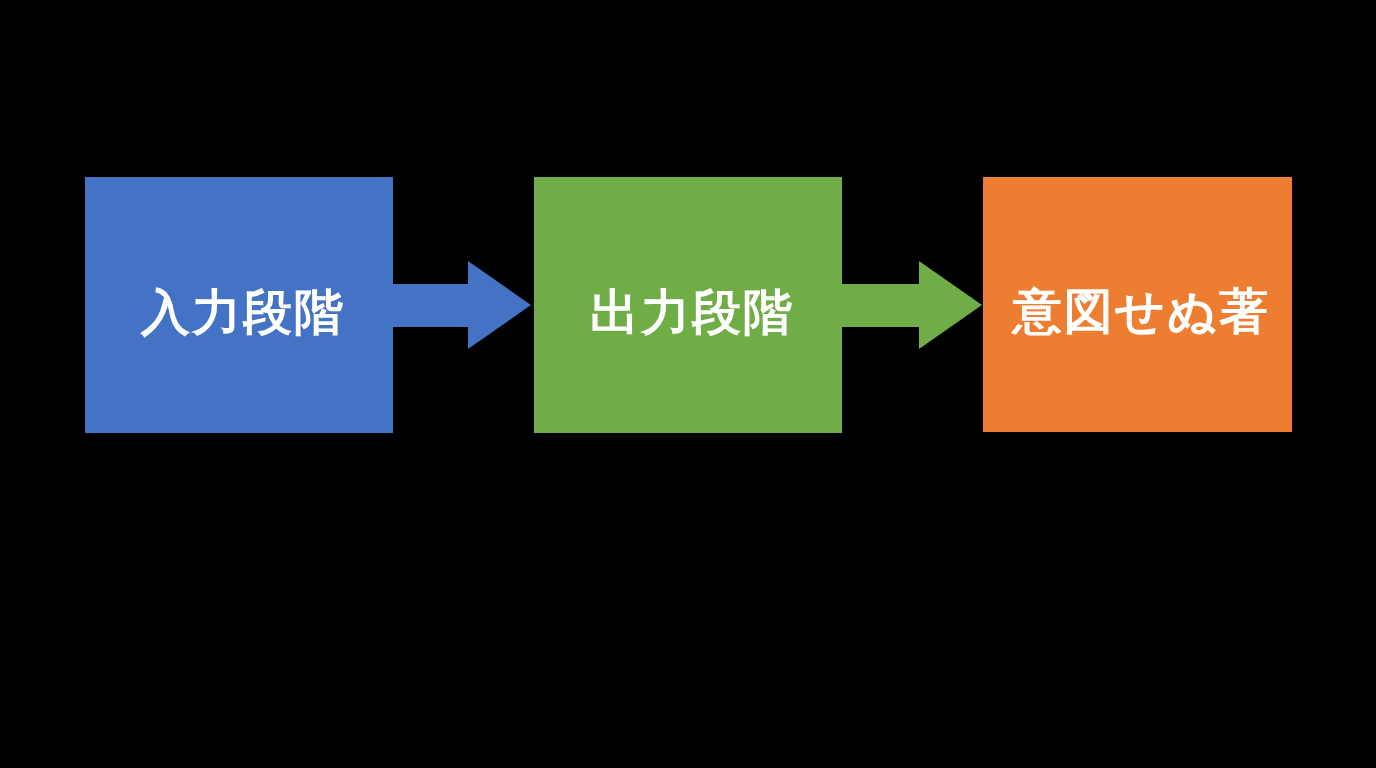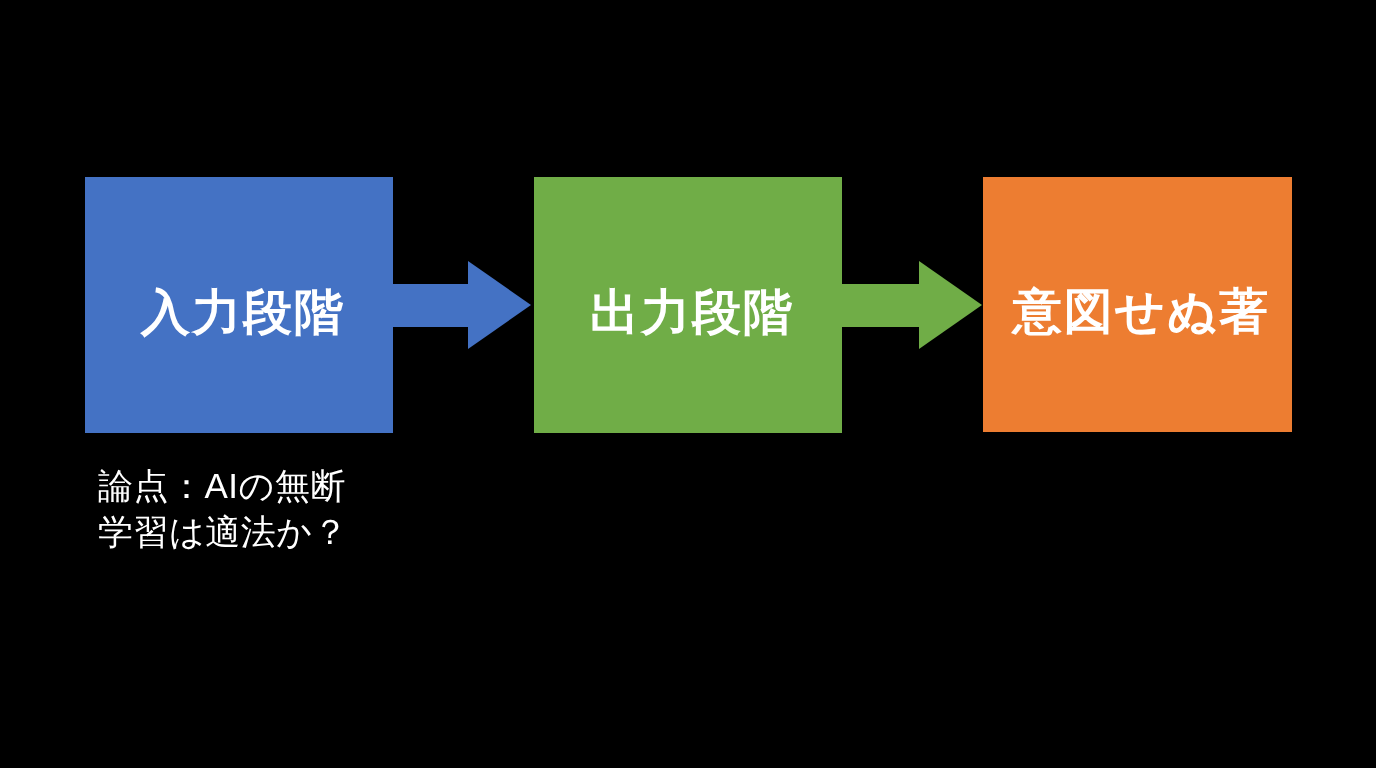--- a/index.html
+++ b/index.html
@@ -99,18 +99,16 @@
   <div class="arrow" id="arrow-0">
     <div class="arrow-stem" style="background-color: rgb(68, 114, 196);"></div>
     <div class="arrow-head" style="border-left-color: rgb(68, 114, 196);"></div>
   </div>
 
   <div class="arrow" id="arrow-1">
     <div class="arrow-stem" style="background-color: rgb(112, 173, 71);"></div>
     <div class="arrow-head" style="border-left-color: rgb(112, 173, 71);"></div>
   </div>
 
-  <div class="stage-caption" id="caption-0">論点：AIの無断
-学習は適法か？</div>
 
 
 
 </div>
 
 </body></html>

